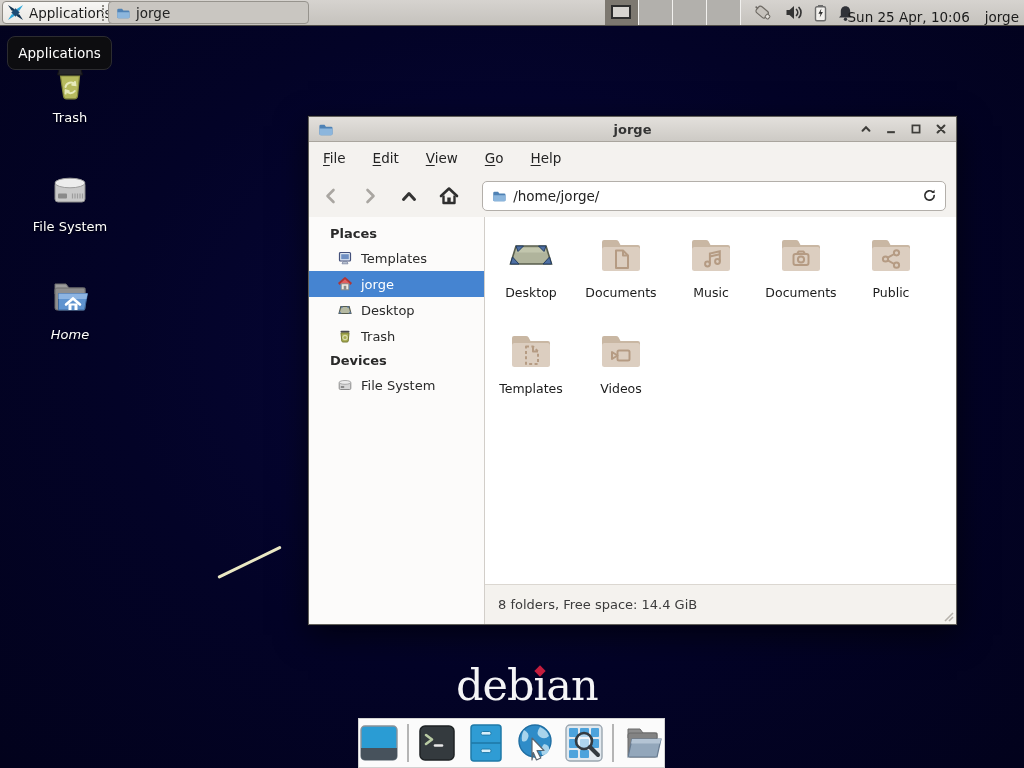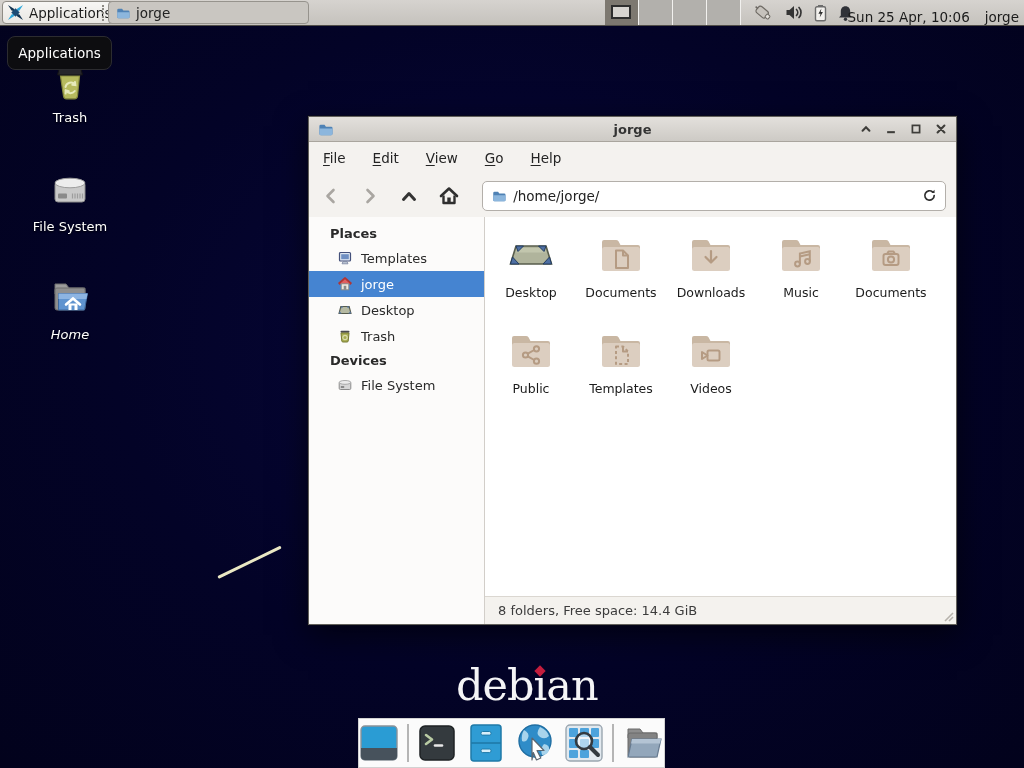--- a/index.html
+++ b/index.html
@@ -59,21 +59,21 @@
   .pathbar .ptext { flex:1; }
   .wbody { flex:1; display:flex; min-height:0; }
   .sidebar { width:176px; background:#fcfbfa; border-right:1px solid #d2cec9; padding-top:5px; font-size:13px; color:#2a2a2a; }
   .shead { font-weight:bold; padding:4px 0 4px 21px; }
   .sitem { height:26px; display:flex; align-items:center; gap:8px; padding-left:28px; }
   .sitem.selected { background:#4584d1; color:#fff; }
   .rightcol { flex:1; display:flex; flex-direction:column; min-width:0; }
   .iconview { flex:1; background:#fff; padding:14px 0 0 1px; display:flex; flex-wrap:wrap; align-content:flex-start; }
   .cell { width:90px; height:96px; display:flex; flex-direction:column; align-items:center; }
   .cell .flabel { margin-top:6px; font-size:12.5px; color:#1c1c1c; white-space:nowrap; }
-  .statusbar { height:28px; background:#f4f2ee; border-top:1px solid #dbd7d1; display:flex; align-items:center;
+  .statusbar { height:40px; background:#f4f2ee; border-top:1px solid #dbd7d1; display:flex; align-items:center;
                padding-left:13px; font-size:13px; color:#3c3c3c; position:relative;text-align:center; }
   .grip { position:absolute; right:2px; bottom:2px; }
 
   
   .stray-line { position:absolute; left:218px; top:576px; width:70px; height:3px; background:#eae8c4;
                 transform:rotate(-25.8deg); transform-origin:left center; border-radius:2px; }
   .debian { position:absolute; left:456px; top:660px; color:#f4f4f6; font-size:43px; letter-spacing:-1px;
             font-family:"DejaVu Serif","Liberation Serif",serif; }
   .debian .iwrap { position:relative; }
   .debian .diamond { position:absolute; left:50%; top:7px; width:8px; height:8px; background:#c31d3d;
@@ -332,31 +332,20 @@
               <path d="M7 9h12q1.6 0 2.5 1.3L23.5 14H41q2 0 2 2v3H5v-8q0-2 2-2z" fill="#c9b7a3"></path>
               <rect x="5" y="16" width="38" height="24" rx="2.5" fill="#dccec0"></rect>
               <g stroke="#b59b83" stroke-width="2" fill="none" stroke-linejoin="round">
                 <path d="M19 19.5h7l5 5v12.5H19z"></path>
                   <path d="M26 19.5v5h5"></path>
               </g>
             </svg>
             <div class="flabel">Documents</div>
           </div>
 
-          <div class="cell">
-            <svg width="48" height="48" viewBox="0 0 48 48">
-              <path d="M7 9h12q1.6 0 2.5 1.3L23.5 14H41q2 0 2 2v3H5v-8q0-2 2-2z" fill="#c9b7a3"></path>
-              <rect x="5" y="16" width="38" height="24" rx="2.5" fill="#dccec0"></rect>
-              <g stroke="#b59b83" stroke-width="2.2" fill="none" stroke-linecap="round" stroke-linejoin="round">
-                <path d="M24 20v11"></path>
-                  <path d="M18.5 26 24 31.5 29.5 26"></path>
-              </g>
-            </svg>
-            <div class="flabel">Downloads</div>
-          </div>
 
           <div class="cell">
             <svg width="48" height="48" viewBox="0 0 48 48">
               <path d="M7 9h12q1.6 0 2.5 1.3L23.5 14H41q2 0 2 2v3H5v-8q0-2 2-2z" fill="#c9b7a3"></path>
               <rect x="5" y="16" width="38" height="24" rx="2.5" fill="#dccec0"></rect>
               <g stroke="#b59b83" stroke-width="2" fill="none">
                 <circle cx="20.5" cy="33" r="2.4"></circle>
                   <circle cx="30.5" cy="30.5" r="2.4"></circle>
                 <path d="M22.9 33V22.5l9.9-2.2v10.2"></path>
                   <path d="M22.9 25.5l9.9-2.2"></path>

